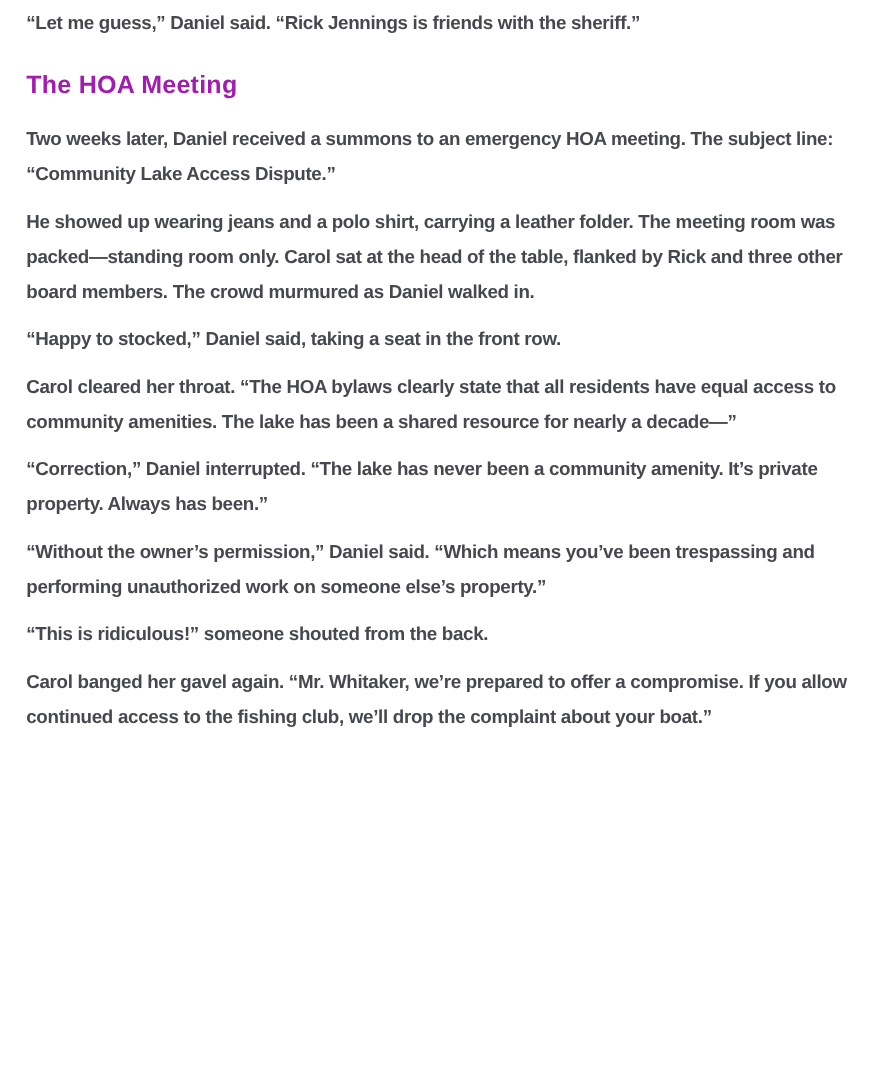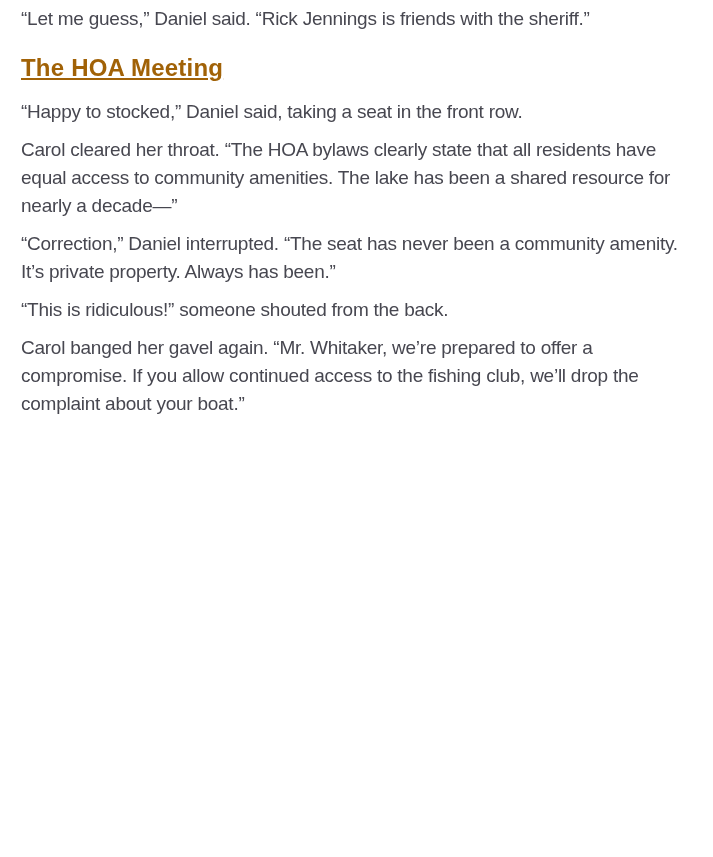--- a/index.html
+++ b/index.html
@@ -12,42 +12,44 @@
   }
   .article {
     box-sizing: border-box;
     width: 713px;
     padding: 5px 21px 0 21px;
     font-family: "Liberation Sans", "DejaVu Sans", sans-serif;
     font-stretch: semi-condensed;
     color: #474750;
   }
   .article p {
-    font-size: 19px;
+    font-size: 15px;
     line-height: 28px;
     letter-spacing: -0.25px;
     margin: 0 0 10px 0;
-    font-weight: 400;
+    font-weight: 700;
   }
   .article h2 {
     font-family: "Liberation Sans", "DejaVu Sans", sans-serif;
-    font-size: 24px;
+    font-size: 20px;
     line-height: 36px;
     font-weight: 700;
     letter-spacing: 0.2px;
-    color: #a16207;
+    color: #a21caf;
     margin: 17px 0 12px 0;
-    text-decoration: underline;
   }
 </style>
 </head>
 <body>
 
 <main class="article">
   <p>“Let me guess,” Daniel said. “Rick Jennings is friends with the sheriff.”</p>
   <h2>The HOA Meeting</h2>
+  <p>Two weeks later, Daniel received a summons to an emergency HOA meeting. The subject line: “Community Lake Access Dispute.”</p>
+  <p>He showed up wearing jeans and a polo shirt, carrying a leather folder. The meeting room was packed—standing room only. Carol sat at the head of the table, flanked by Rick and three other board members. The crowd murmured as Daniel walked in.</p>
   <p>“Happy to stocked,” Daniel said, taking a seat in the front row.</p>
   <p>Carol cleared her throat. “The HOA bylaws clearly state that all residents have equal access to community amenities. The lake has been a shared resource for nearly a decade—”</p>
-  <p>“Correction,” Daniel interrupted. “The seat has never been a community amenity. It’s private property. Always has been.”</p>
+  <p>“Correction,” Daniel interrupted. “The lake has never been a community amenity. It’s private property. Always has been.”</p>
+  <p>“Without the owner’s permission,” Daniel said. “Which means you’ve been trespassing and performing unauthorized work on someone else’s property.”</p>
   <p>“This is ridiculous!” someone shouted from the back.</p>
   <p>Carol banged her gavel again. “Mr. Whitaker, we’re prepared to offer a compromise. If you allow continued access to the fishing club, we’ll drop the complaint about your boat.”</p>
 
 </main>
 
 </body></html>

